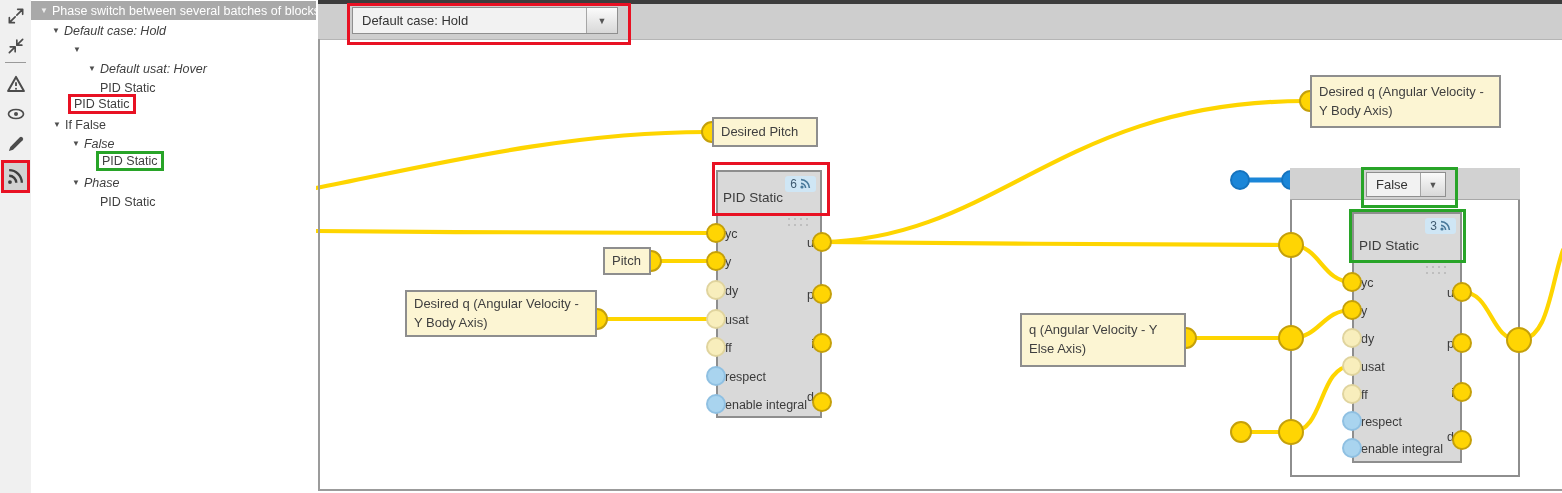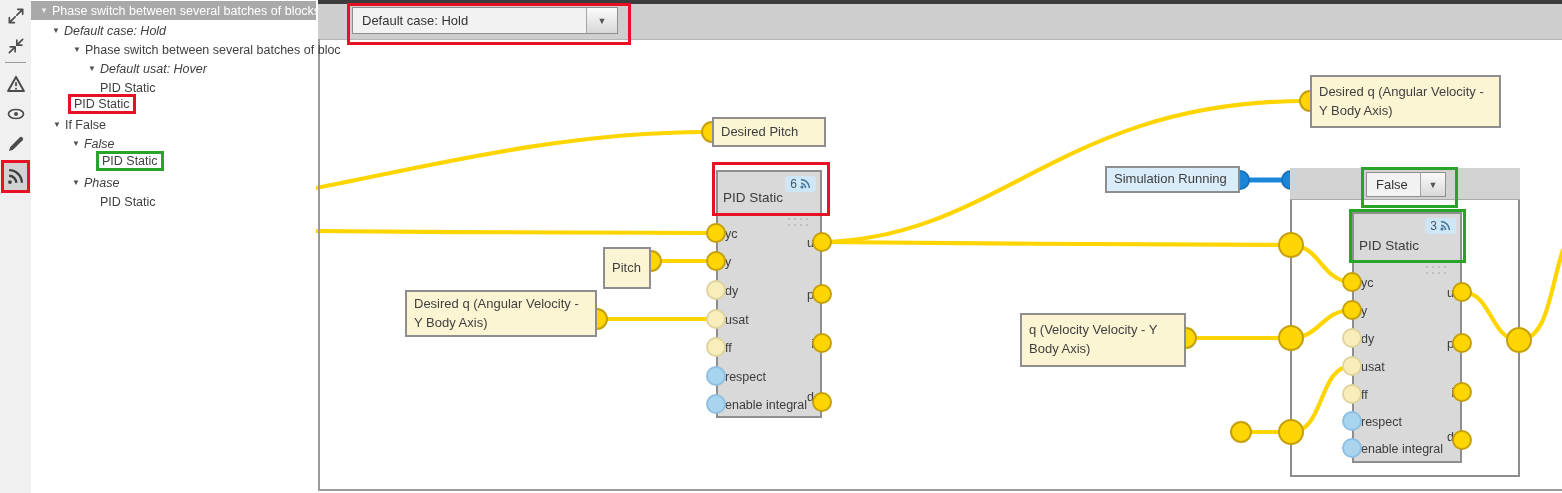--- a/index.html
+++ b/index.html
@@ -107,37 +107,34 @@
 
   <div class="port p-src under" style="left:701px;top:121px;"></div>
   <div class="port p-src under" style="left:640px;top:250px;"></div>
   <div class="port p-src under" style="left:586px;top:308px;"></div>
   <div class="port p-src under" style="left:1299px;top:90px;"></div>
   <div class="port p-bluedark under" style="left:1230px;top:170px;"></div>
   <div class="port p-bluedark under" style="left:1281px;top:170px;"></div>
   <div class="port p-src under" style="left:1175px;top:327px;"></div>
   <div class="port p-src under" style="left:1230px;top:421px;"></div>
 
-  <div class="src" style="left:712px;top:117px;width:114px;height:30px;">
+  <div class="src" style="left:712px;top:117px;width:106px;height:30px;">
     <span>Desired Pitch</span>
   </div>
-  <div class="src" style="left:603px;top:247px;width:48px;height:42px;">
+  <div class="src" style="left:603px;top:247px;width:48px;height:28px;">
     <span>Pitch</span>
   </div>
   <div class="src" style="left:405px;top:290px;width:192px;height:47px;">
     <span>Desired q (Angular Velocity - Y Body Axis)</span>
   </div>
   <div class="src" style="left:1310px;top:75px;width:191px;height:53px;">
     <span>Desired q (Angular Velocity - Y Body Axis)</span>
   </div>
-  <div class="src blue" style="left:1105px;top:166px;width:135px;height:27px;">
-    <span>Simulation Running</span>
-  </div>
   <div class="src" style="left:1020px;top:313px;width:166px;height:54px;">
-    <span>q (Velocity Velocity - Y Body Axis)</span>
+    <span>q (Angular Velocity - Y Else Axis)</span>
   </div>
 
   <div class="container-frame" style="left:1290px;top:168px;width:230px;height:309px;"></div>
   <div class="container-header" style="left:1290px;top:168px;width:230px;height:32px;"></div>
   <div class="combo" style="left:1366px;top:172px;width:80px;height:25px;z-index:3;">
     <span class="cval">False</span>
     <span class="carrow" style="width:24px;">▼</span>
   </div>
   <div class="ann green" style="left:1361px;top:167px;width:91px;height:35px;"></div>
 
@@ -263,21 +260,20 @@
     <div class="trow trow-selected">
       <span class="tri">▼</span>
       <span>Phase switch between several batches of blocks</span>
     </div>
     <div class="trow" style="left:21px;top:21px;">
       <span class="tri">▼</span>
       <span class="italic">Default case: Hold</span>
     </div>
     <div class="trow" style="left:42px;top:40px;">
       <span class="tri">▼</span>
-      <span>Phase switch between several batches of bloc</span>
     </div>
     <div class="trow" style="left:57px;top:59px;">
       <span class="tri">▼</span>
       <span class="italic">Default usat: Hover</span>
     </div>
     <div class="trow" style="left:69px;top:78px;">
       <span>PID Static</span>
     </div>
     <div class="trow" style="left:37px;top:94px;">
       <span class="ann-red-box">PID Static</span>

